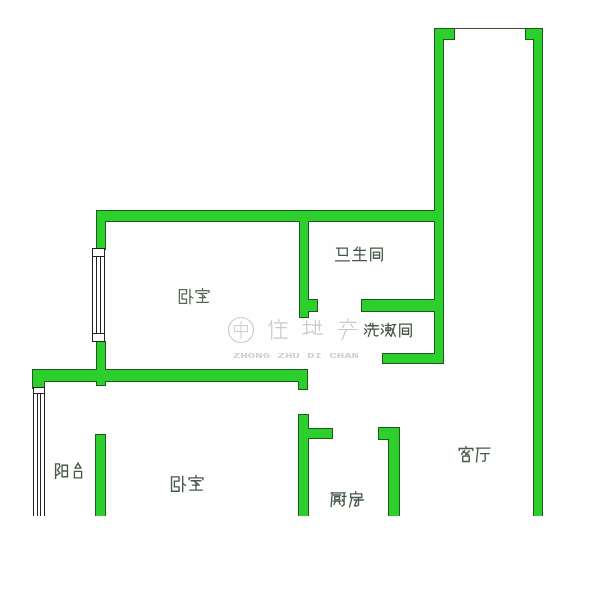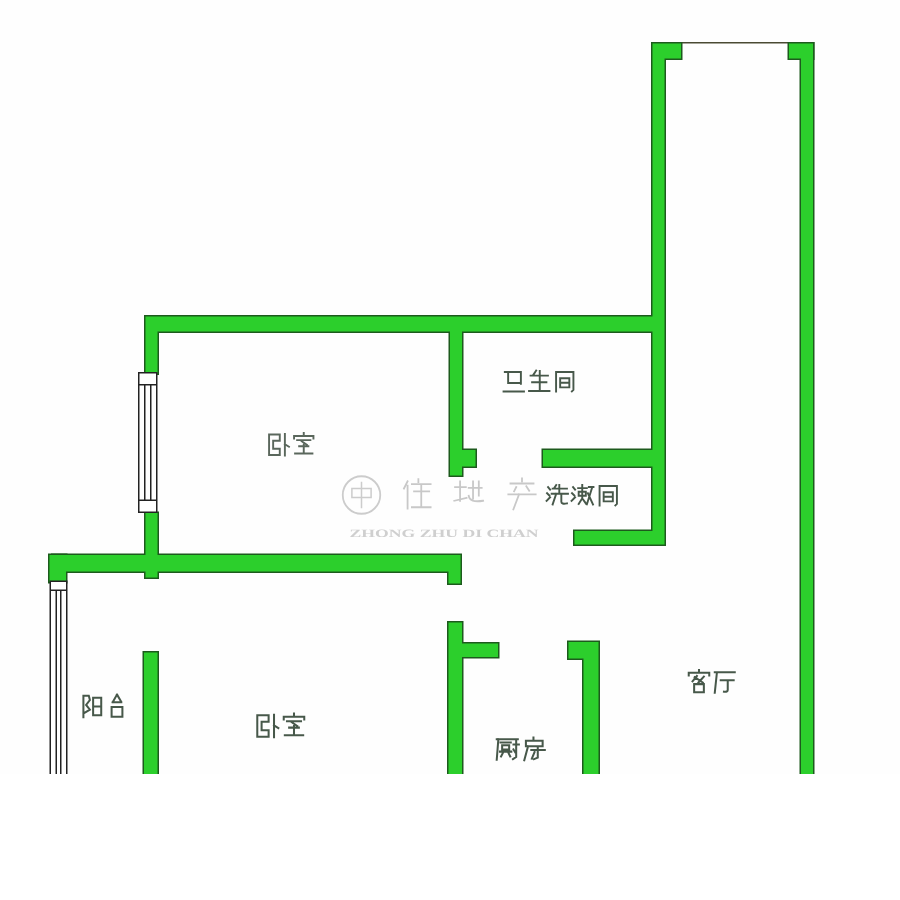--- a/index.html
+++ b/index.html
@@ -1,16 +1,16 @@
 <!DOCTYPE html>
 <html><head>
 <meta charset="utf-8">
 <style>
 html,body{margin:0;padding:0;background:#ffffff;}
-#plan{width:600px;height:516px;position:relative;font-family:Liberation Serif, serif;}
+#plan{width:600px;height:516px;position:relative;font-family:Liberation Mono, monospace;}
 </style>
 </head>
 <body>
 <div id="plan">
 <svg width="600" height="600" viewBox="0 0 600 600" xmlns="http://www.w3.org/2000/svg">
 <defs>
 <g id="c-wei" fill="none" stroke-linecap="square">
 <path d="M15,12 H78 M28,12 V55 M78,12 V58 M28,55 H78 M10,88 H90"></path>
 </g>
 <g id="c-sheng" fill="none" stroke-linecap="square">

